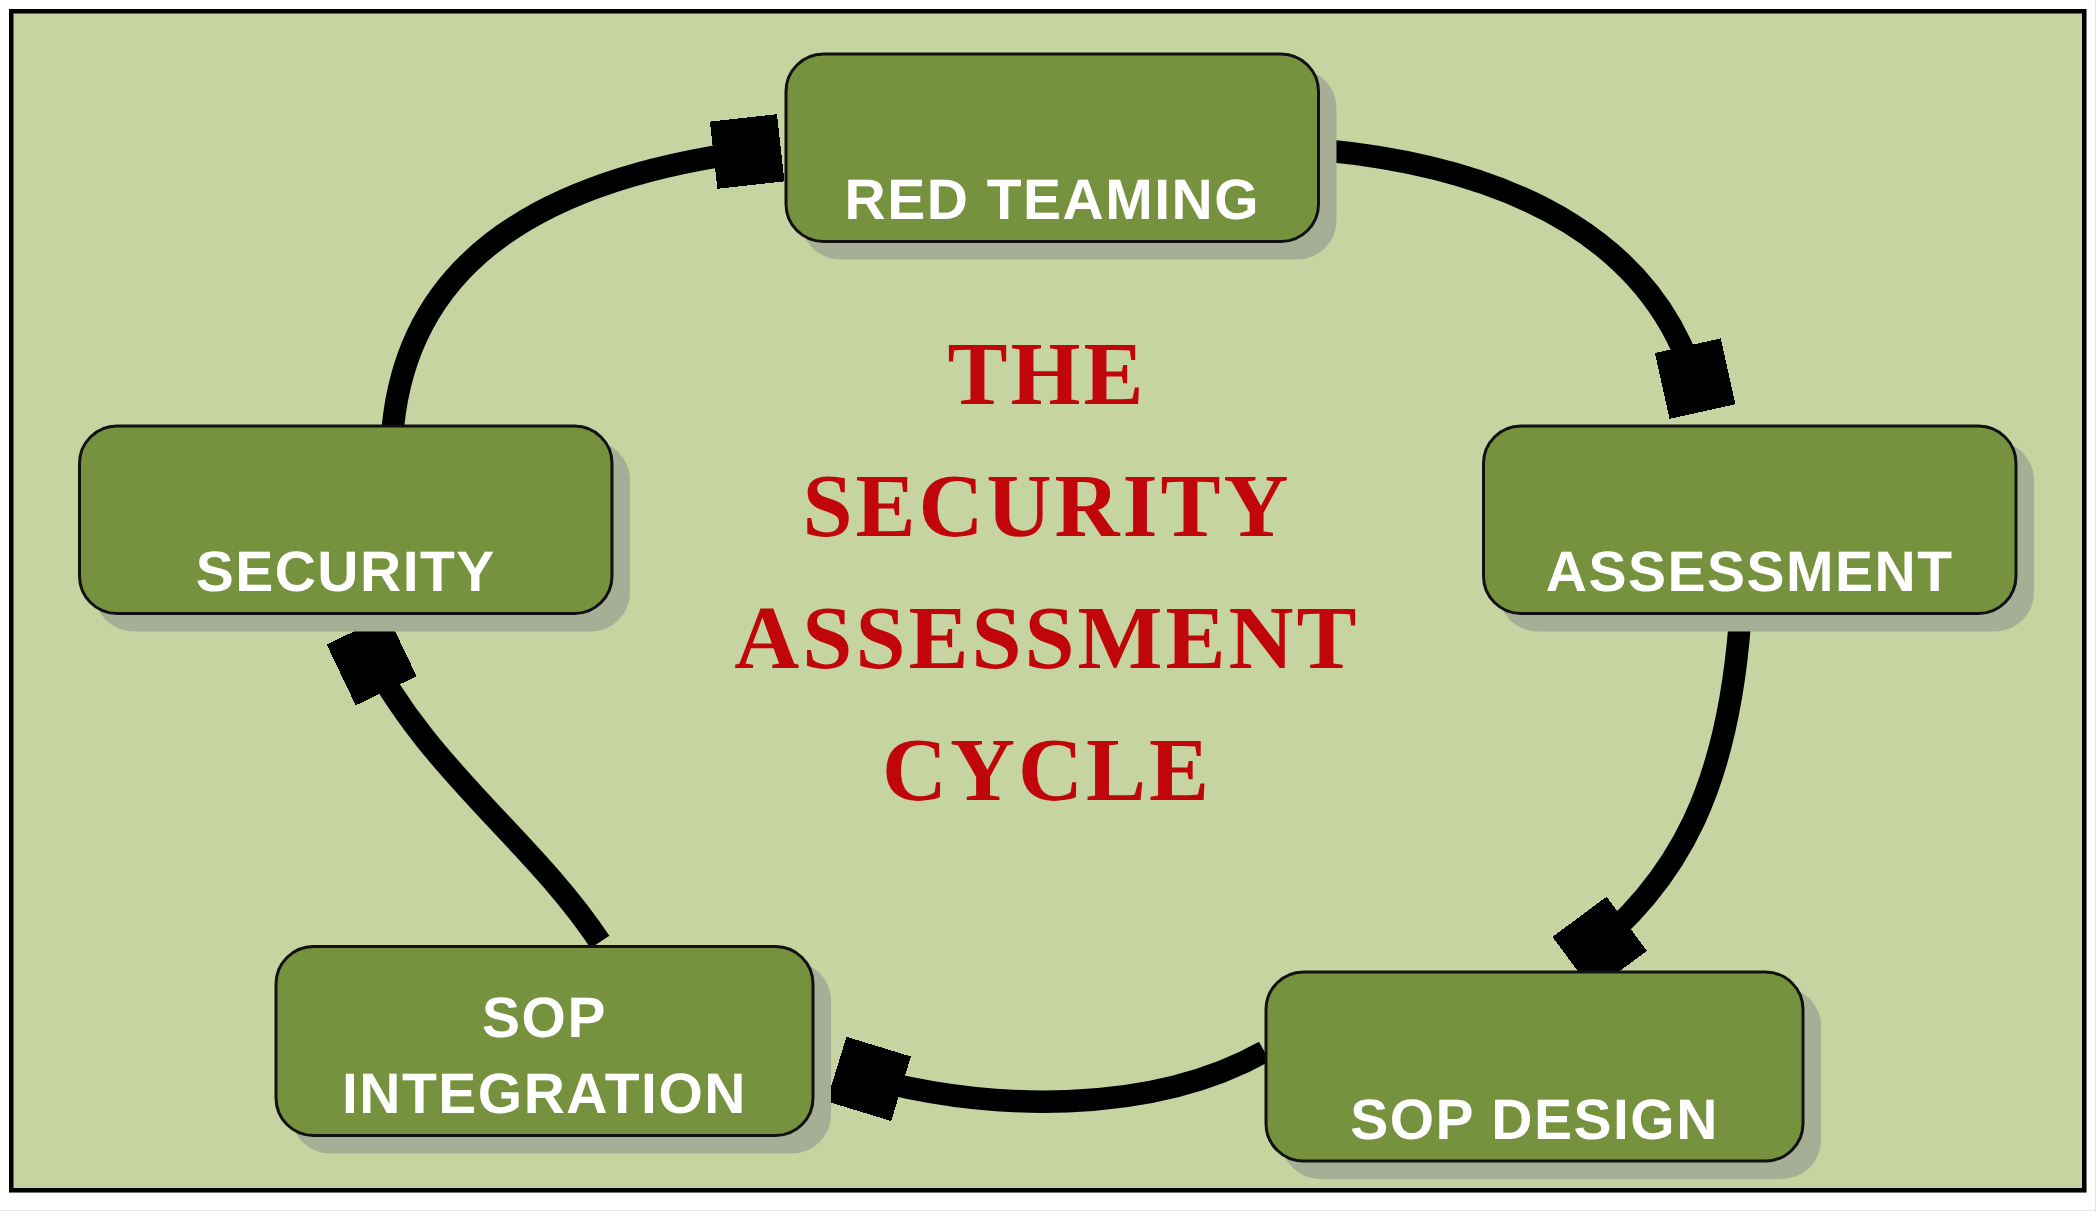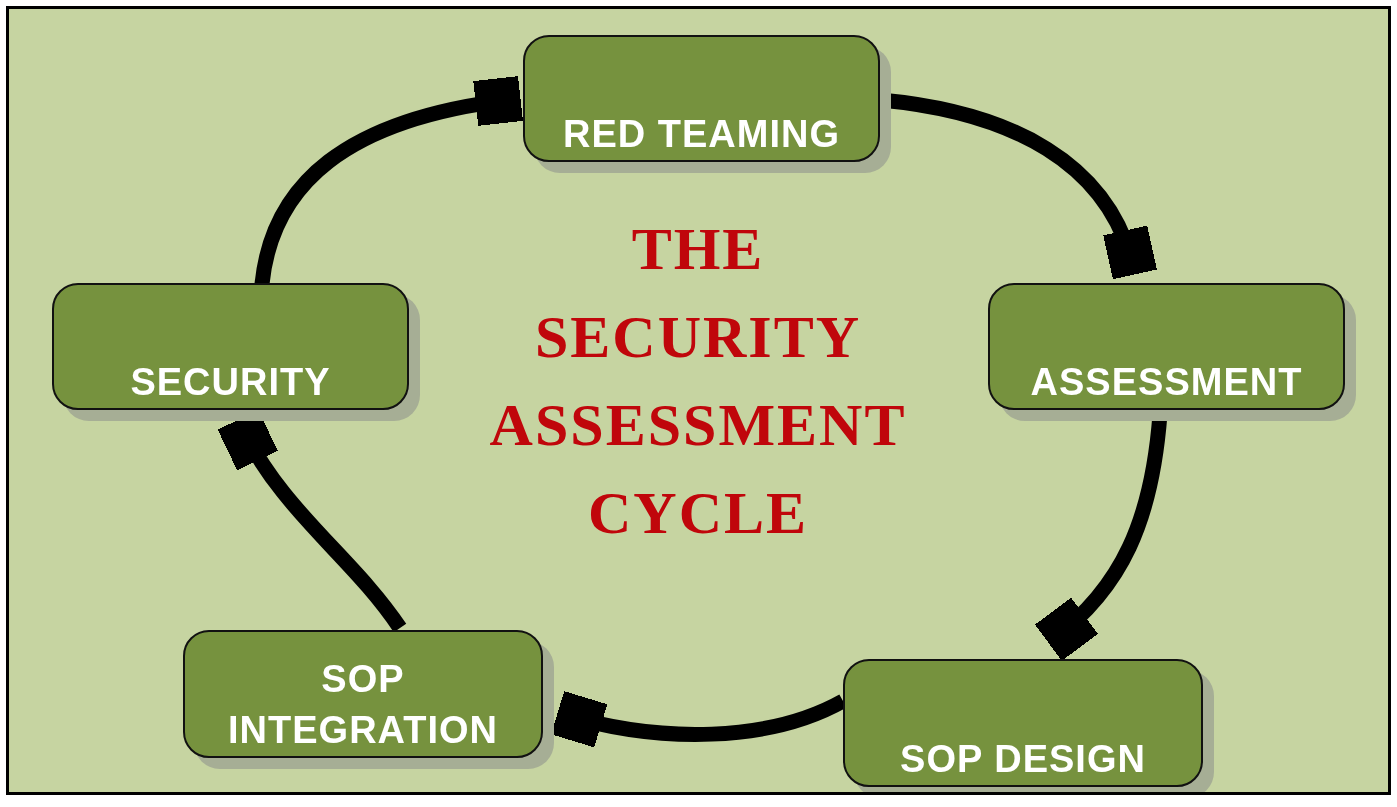--- a/index.html
+++ b/index.html
@@ -55,21 +55,21 @@
     font-size:38px;
     letter-spacing:1px;
     text-align:center;
     line-height:51px;
     white-space:pre-line;
   }
   .node-red-teaming{left:514px;top:26px;}
   .node-assessment{left:979px;top:274px;}
   .node-training{left:43px;top:274px;}
   .node-sop-integration{left:174px;top:621px;width:360px;height:128px;padding-top:0;}
-  .node-sop-design{left:834px;top:638px;width:360px;height:128px;margin-top:12px;}
+  .node-sop-design{left:834px;top:638px;width:360px;height:128px;}
   .cycle-title{
     position:absolute;
     left:339px;top:196px;
     width:700px;
     text-align:center;
     color:var(--title);
     font-family:Liberation Serif, serif;
     font-weight:bold;
     font-size:60px;
     line-height:88px;

